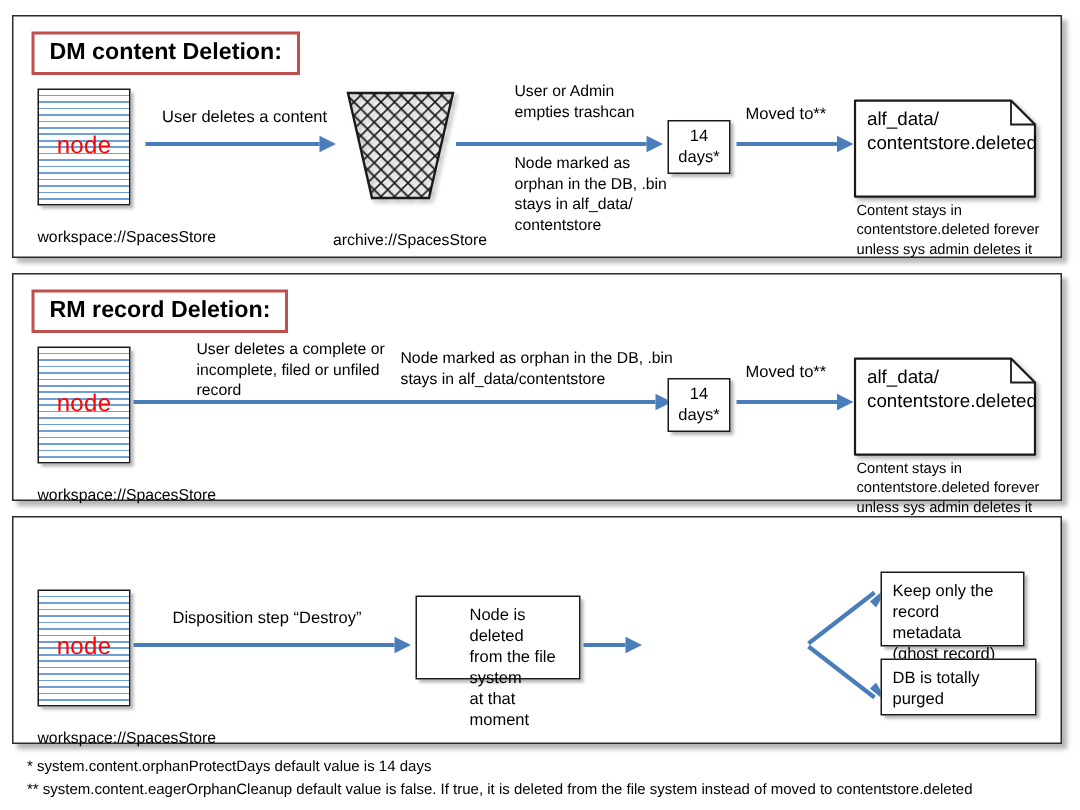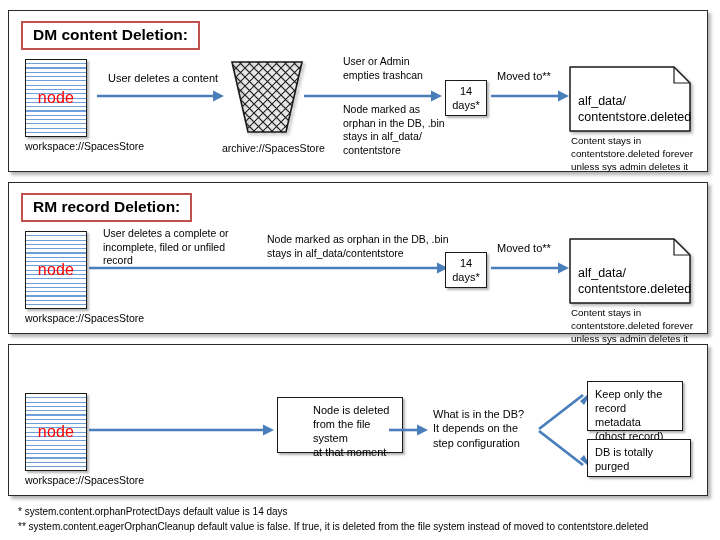--- a/index.html
+++ b/index.html
@@ -56,21 +56,21 @@
     left:0;right:0;
     top:50%;
     transform:translateY(-52%);
     text-align:center;
     color:#ff0000;
     font-size:16px;
     line-height:1;
     letter-spacing:0.2px;
   }
   .store-label{
-    margin-top:4px;
+    margin-top:16px;
     font-size:10.5px;
     white-space:nowrap;
     line-height:1.1;
   }
 
   
   .trash{
     position:absolute;
   }
   .trash svg{display:block;filter:drop-shadow(2px 2px 1.5px rgba(130,130,130,0.65));}
@@ -94,21 +94,21 @@
   
   .folded{
     position:absolute;
     box-sizing:border-box;
   }
   .folded svg{position:absolute;left:0;top:0;filter:drop-shadow(2px 2px 1.5px rgba(130,130,130,0.6));}
   .folded .folded-text{
     position:relative;
     font-size:12.5px;
     line-height:1.3;
-    padding:27px 9px;
+    padding:5px 9px;
   }
 
   
   .arrow{position:absolute;}
   .arrow svg{display:block;overflow:visible;}
 
   
   .txt{
     position:absolute;
     font-size:10.5px;
@@ -215,21 +215,21 @@
     </div>
     <div class="store-label">workspace://SpacesStore</div>
   </div>
 
   <div class="arrow" style="left:80px; top:78px;">
     <svg width="360" height="14" viewBox="0 0 360 14">
       <line x1="0" y1="7" x2="348" y2="7" stroke="#4a7ebb" stroke-width="2.6"></line>
       <polygon points="348,1.5 359,7 348,12.5" fill="#4a7ebb"></polygon>
     </svg>
   </div>
-  <div class="txt s105" style="left:94px; top:44px;">User deletes a complete or
+  <div class="txt s105" style="left:122px; top:44px;">User deletes a complete or
 incomplete, filed or unfiled
 record</div>
   <div class="txt s105" style="left:258px; top:50px;">Node marked as orphan in the DB, .bin
 stays in alf_data/contentstore</div>
 
   <div class="box center" style="left:436px; top:69px; width:42px; height:36px; font-size:11px; white-space:pre-line;">14
 days*</div>
 
   <div class="arrow" style="left:482px; top:78px;">
     <svg width="79" height="14" viewBox="0 0 79 14">
@@ -261,35 +261,33 @@
     </div>
     <div class="store-label">workspace://SpacesStore</div>
   </div>
 
   <div class="arrow" style="left:80px; top:78px;">
     <svg width="186" height="14" viewBox="0 0 186 14">
       <line x1="0" y1="7" x2="174" y2="7" stroke="#4a7ebb" stroke-width="2.6"></line>
       <polygon points="174,1.5 185,7 174,12.5" fill="#4a7ebb"></polygon>
     </svg>
   </div>
-
-  <div class="box" style="left:268px; top:52px; width:126px; height:56px; white-space:pre-line;padding-left:35px;">Node is deleted
+  <div class="txt s11" style="left:106px; top:60px;">Disposition step “Destroy”</div>
+
+  <div class="box" style="left:268px; top:52px; width:110px; height:56px; white-space:pre-line;padding-left:35px;">Node is deleted
 from the file system
 at that moment</div>
 
   <div class="arrow" style="left:380px; top:78px;">
     <svg width="40" height="14" viewBox="0 0 40 14">
       <line x1="0" y1="7" x2="28" y2="7" stroke="#4a7ebb" stroke-width="2.6"></line>
       <polygon points="28,1.5 39,7 28,12.5" fill="#4a7ebb"></polygon>
     </svg>
   </div>
 
-  <div class="txt s11" style="left:424px; top:62px;">What is in the DB?
-It depends on the
-step configuration</div>
 
   <div class="arrow" style="left:528px; top:36px;">
     <svg width="60" height="60" viewBox="0 0 60 60">
       <line x1="2" y1="48" x2="46" y2="14" stroke="#4a7ebb" stroke-width="2.8"></line>
       <polygon points="43,20 56,9 47,24" fill="#4a7ebb"></polygon>
     </svg>
   </div>
   <div class="arrow" style="left:528px; top:80px;">
     <svg width="60" height="56" viewBox="0 0 60 56">
       <line x1="2" y1="6" x2="46" y2="40" stroke="#4a7ebb" stroke-width="2.8"></line>

